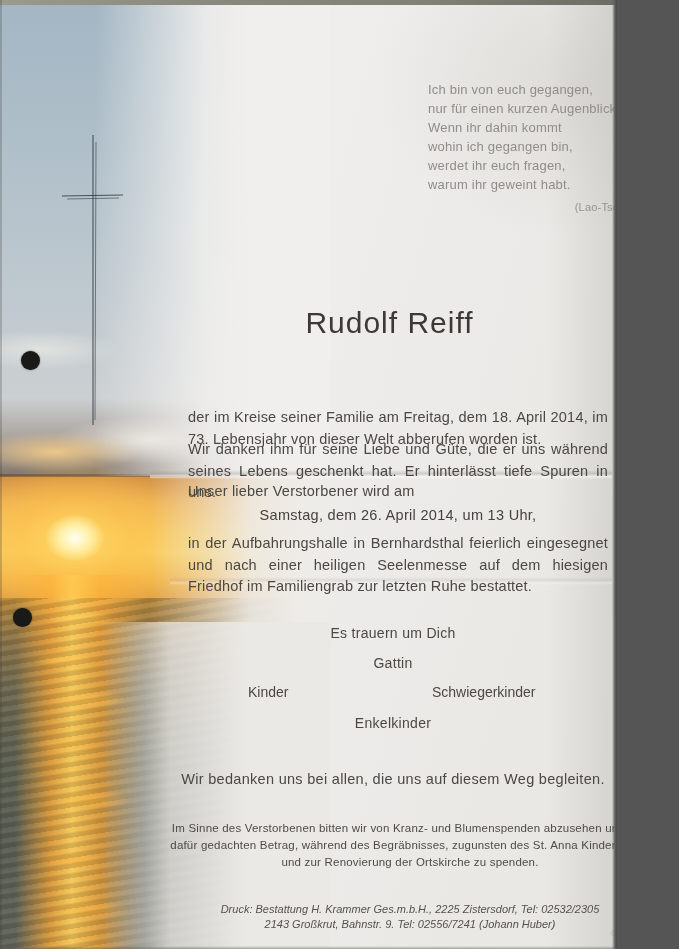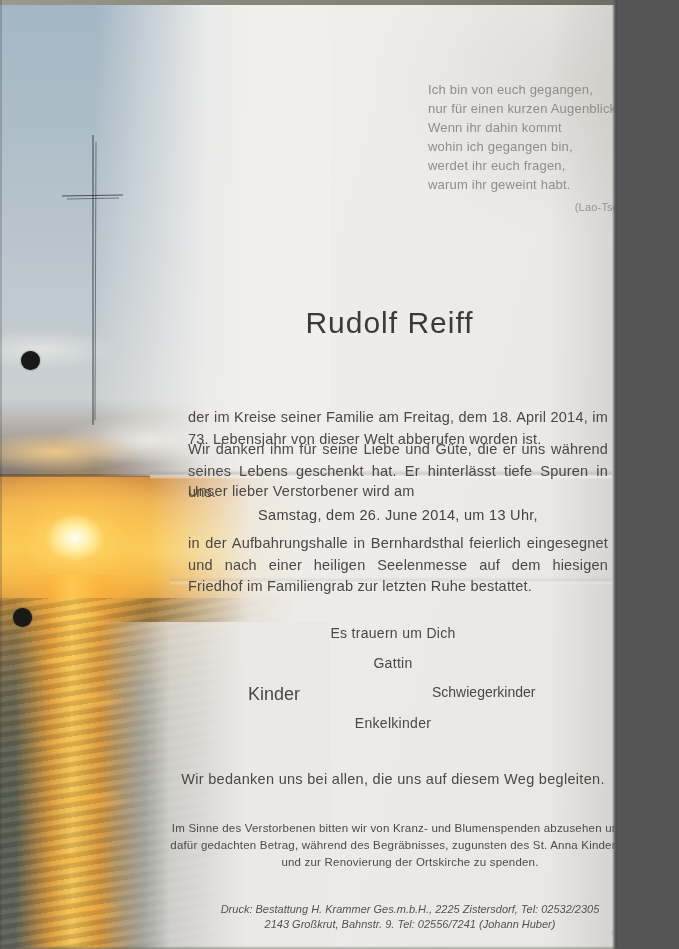--- a/index.html
+++ b/index.html
@@ -68,21 +68,21 @@
   #name{left:100px;top:306px;width:579px;text-align:center;font-size:30px;letter-spacing:1px;color:#3d3a36;}
   .body-p{position:absolute;left:188px;width:420px;font-size:14.5px;line-height:21.5px;letter-spacing:.2px;color:#4b4844;text-align:justify;}
   #p1{top:407px;}
   #p2{top:439px;}
   #p3{top:481px;text-align:left;}
   #dateLine{position:absolute;left:188px;top:507px;width:420px;text-align:center;font-size:14.5px;letter-spacing:.3px;color:#454240;}
   #p4{top:533px;}
   .center-line{position:absolute;left:100px;width:586px;text-align:center;font-size:14px;letter-spacing:.3px;color:#4b4844;}
   #mournHead{top:625px;}
   #mournGattin{top:655px;}
-  #mournKinder{position:absolute;left:248px;top:684px;font-size:18px;color:#4b4844;}
+  #mournKinder{position:absolute;left:248px;top:684px;font-size:14px;color:#4b4844;}
   #mournSchwieger{position:absolute;left:432px;top:684px;font-size:14px;color:#4b4844;}
   #mournEnkel{top:715px;}
   #thanks{top:771px;font-size:14.5px;}
   #donation{position:absolute;left:168px;top:820px;width:484px;text-align:center;font-size:11.5px;line-height:17px;letter-spacing:.2px;color:#4e4b47;}
   #printer{position:absolute;left:175px;top:902px;width:470px;text-align:center;font-size:11px;line-height:15px;color:#55524e;font-style:italic;}
   #epCode{position:absolute;left:595px;top:930px;width:70px;text-align:center;font-size:7px;color:#b5b2ac;letter-spacing:.5px;}
   #crossIcon{position:absolute;left:55px;top:128px;width:80px;height:305px;}
 </style>
 </head>
 <body>
@@ -118,21 +118,21 @@
     <span class="pl">werdet ihr euch fragen,</span>
     <span class="pl">warum ihr geweint habt.</span>
     <span id="poemAttr">(Lao-Tse)</span>
   </div>
 
   <div id="name" class="abs">Rudolf Reiff</div>
 
   <div id="p1" class="body-p">der im Kreise seiner Familie am Freitag, dem 18. April 2014, im 73. Lebensjahr von dieser Welt abberufen worden ist.</div>
   <div id="p2" class="body-p">Wir danken ihm für seine Liebe und Güte, die er uns während seines Lebens geschenkt hat. Er hinterlässt tiefe Spuren in uns.</div>
   <div id="p3" class="body-p">Unser lieber Verstorbener wird am</div>
-  <div id="dateLine">Samstag, dem 26. June 2014, um 13 Uhr,</div>
+  <div id="dateLine">Samstag, dem 26. April 2014, um 13 Uhr,</div>
   <div id="p4" class="body-p">in der Aufbahrungshalle in Bernhardsthal feierlich eingesegnet und nach einer heiligen Seelenmesse auf dem hiesigen Friedhof im Familiengrab zur letzten Ruhe bestattet.</div>
 
   <div id="mournHead" class="center-line">Es trauern um Dich</div>
   <div id="mournGattin" class="center-line">Gattin</div>
   <div id="mournKinder">Kinder</div>
   <div id="mournSchwieger">Schwiegerkinder</div>
   <div id="mournEnkel" class="center-line">Enkelkinder</div>
 
   <div id="thanks" class="center-line">Wir bedanken uns bei allen, die uns auf diesem Weg begleiten.</div>
   <div id="donation">Im Sinne des Verstorbenen bitten wir von Kranz- und Blumenspenden abzusehen und den dafür gedachten Betrag, während des Begräbnisses, zugunsten des St. Anna Kinderspitals und zur Renovierung der Ortskirche zu spenden.</div>

